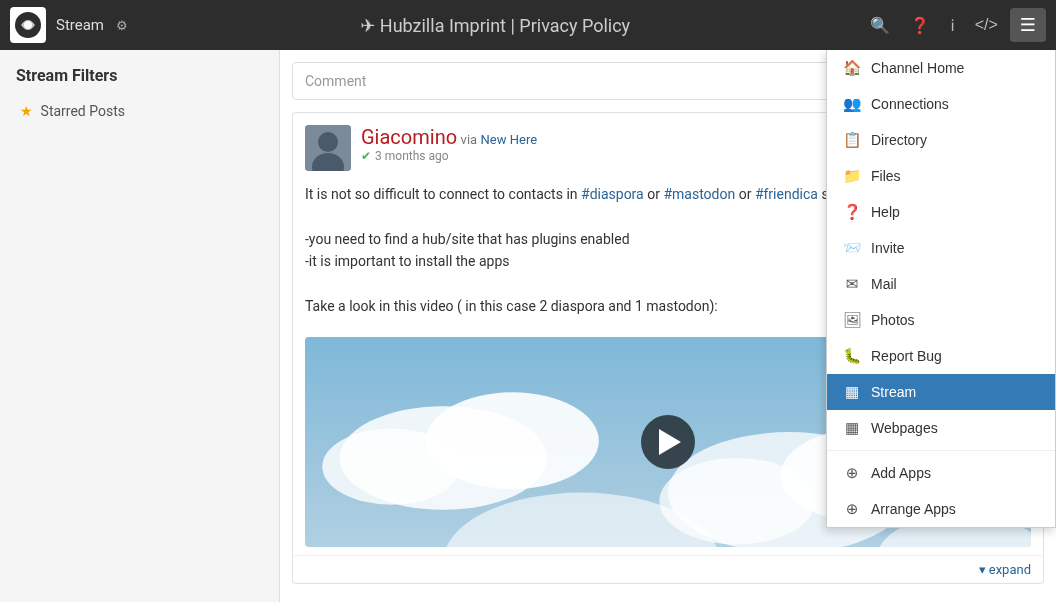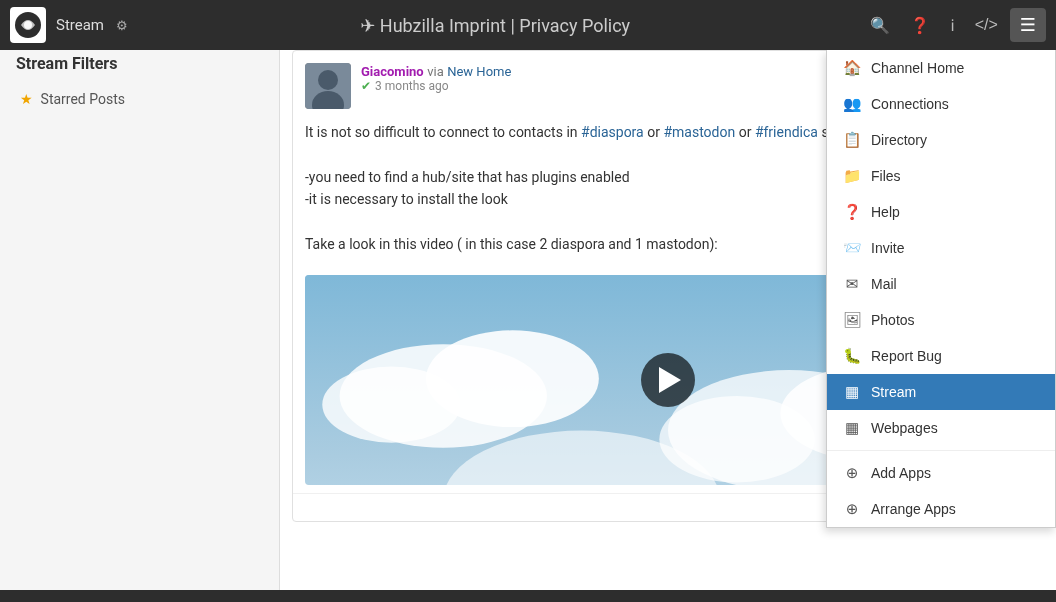--- a/index.html
+++ b/index.html
@@ -72,21 +72,21 @@
       color: #fff;
       font-size: 18px;
       cursor: pointer;
       padding: 6px 10px;
       border-radius: 4px;
     }
 
     
     .main-container {
       display: flex;
-      margin-top: 38px;
+      margin-top: 50px;
       height: calc(100vh - 50px);
     }
 
     
     .sidebar {
       width: 280px;
       background: #f5f5f5;
       border-right: 1px solid #ddd;
       padding: 16px;
       flex-shrink: 0;
@@ -142,21 +142,21 @@
     .avatar {
       width: 46px;
       height: 46px;
       border-radius: 4px;
       background: #8a8a8a;
       flex-shrink: 0;
       overflow: hidden;
     }
     .avatar svg { width: 100%; height: 100%; }
     .post-meta { flex: 1; }
-    .post-author { font-weight: bold; color: #a21caf; font-size: 13px; }
+    .post-author { font-weight: normal; color: #b91c1c; font-size: 20px; }
     .post-author-via { font-weight: normal; color: #777; font-size: 13px; text-align: center; }
     .post-channel { color: #2a6496; font-size: 13px; }
     .post-timestamp { color: #888; font-size: 12px; display: flex; align-items: center; gap: 4px; }
     .verified-icon { color: #4caf50; font-size: 12px; }
 
     .post-body {
       padding: 0 12px 12px;
       line-height: 1.6;
       color: #333;
     }
@@ -272,53 +272,56 @@
   <aside class="sidebar">
     <div class="sidebar-title">Stream Filters</div>
     <div class="sidebar-item">
       <span class="star-icon">★</span>
       <span>Starred Posts</span>
     </div>
   </aside>
 
   <main class="content-area">
 
+    <div class="comment-box">
+      <span>Comment</span>
+    </div>
 
     <div class="post-card">
       <div class="post-header">
         <div class="avatar">
           <svg viewBox="0 0 46 46" xmlns="http://www.w3.org/2000/svg">
             <rect width="46" height="46" fill="#7a8a9a"></rect>
             <circle cx="23" cy="17" r="10" fill="#4a5a6a"></circle>
             <ellipse cx="23" cy="42" rx="16" ry="14" fill="#4a5a6a"></ellipse>
           </svg>
         </div>
         <div class="post-meta">
           <div>
             <span class="post-author">Giacomino</span>
             <span class="post-author-via">via</span>
-            <span class="post-channel">New Home</span>
+            <span class="post-channel">New Here</span>
           </div>
           <div class="post-timestamp">
             <span class="verified-icon">✔</span>
             <span>3 months ago</span>
           </div>
         </div>
       </div>
 
       <div class="post-body">
         <p>
           It is not so difficult to connect to contacts in 
           <a href="#">#diaspora</a> or 
           <a href="#">#mastodon</a> or 
           <a href="#">#friendica</a> st...
         </p>
         <br>
         <p>-you need to find a hub/site that has plugins enabled</p>
-        <p>-it is necessary to install the look</p>
+        <p>-it is important to install the apps</p>
         <br>
         <p>Take a look in this video ( in this case 2 diaspora and 1 mastodon):</p>
       </div>
 
       <div class="video-thumbnail">
         <svg class="video-clouds" viewBox="0 0 420 210" xmlns="http://www.w3.org/2000/svg" preserveAspectRatio="xMidYMid slice">
           <defs>
             <linearGradient id="skyGrad" x1="0" y1="0" x2="0" y2="1">
               <stop offset="0%" stop-color="#7fb8d8"></stop>
               <stop offset="50%" stop-color="#aacce0"></stop>

